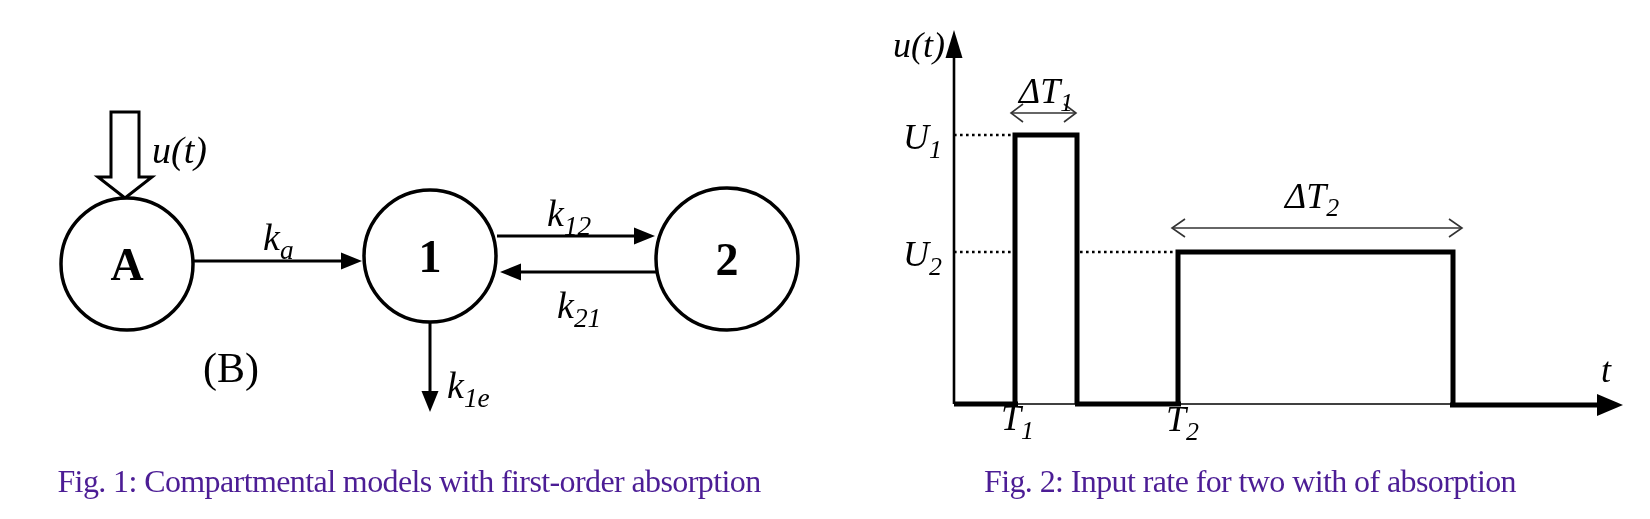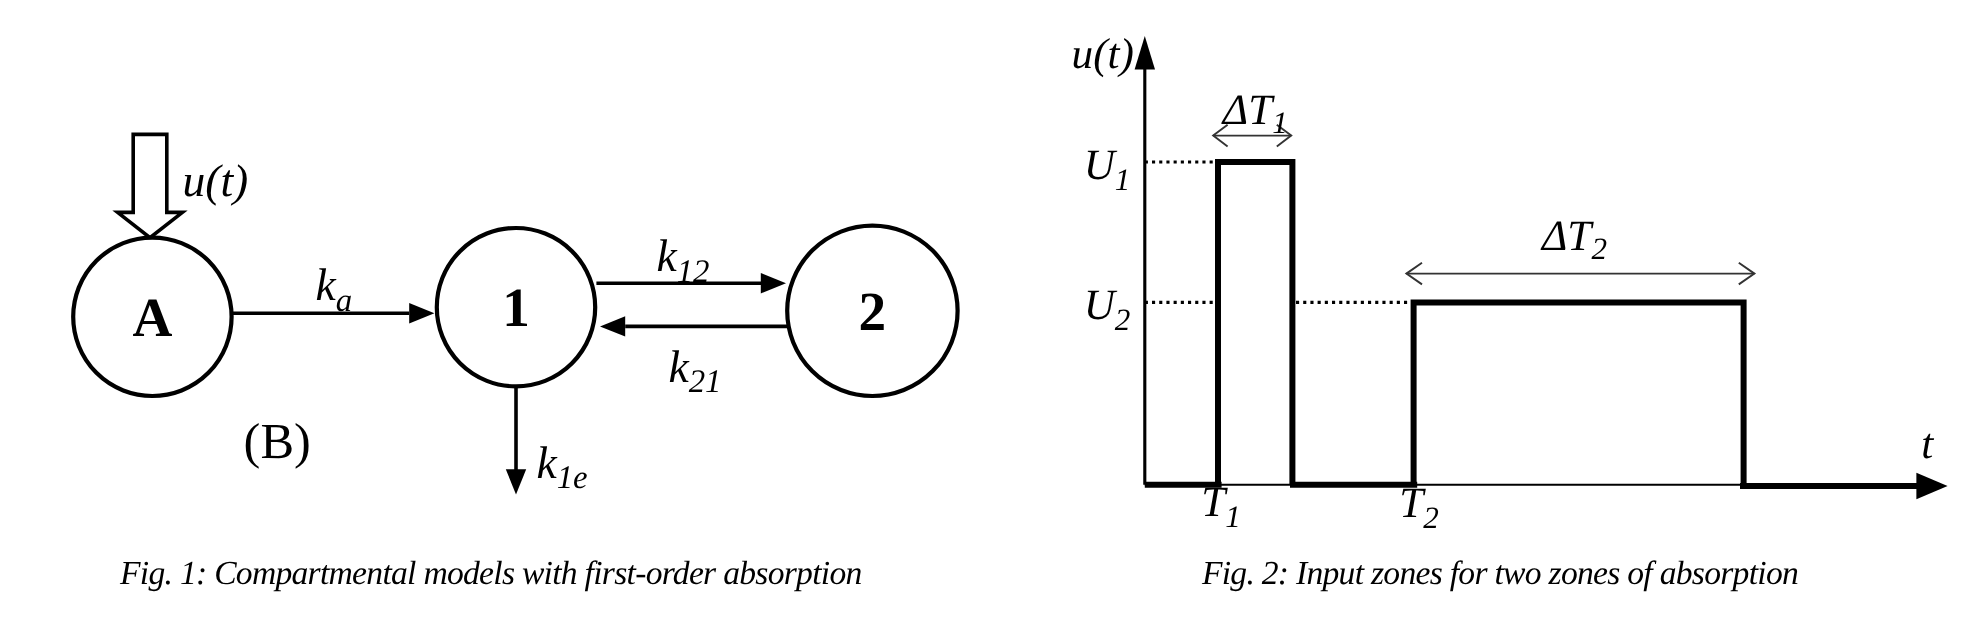--- a/index.html
+++ b/index.html
@@ -10,26 +10,25 @@
     font-family:"Liberation Serif", serif;
     color:#000;
     overflow:hidden;
   }
   .figsvg{position:absolute;top:0;}
   #fig1-svg{left:0;}
   #fig2-svg{left:825px;}
   .caption{
     position:absolute;
     top:463px;
-    font-size:28px;
+    font-size:32px;
     letter-spacing:-0.6px;
     text-align:center;
     white-space:nowrap;
-    color:#000000;
-    font-style:italic;
+    color:#4c1d95;
   }
   #caption-1{left:0;width:818px;}
   #caption-2{left:850px;width:800px;}
   text{fill:#000;}
   .lbl{font-size:38px;font-style:italic;}
   .lbl-sm{font-size:36px;font-style:italic;}
   .node-label{font-size:46px;font-weight:bold;font-style:normal;}
   .variant{font-size:42px;font-style:normal;}
   .sub{font-size:0.72em;}
 </style>
@@ -137,15 +136,15 @@
       <line x1="347" y1="228" x2="637" y2="228" stroke="#333333" stroke-width="1.6"></line>
       <polyline points="360,219 347,228 360,237" fill="none" stroke="#333333" stroke-width="1.6"></polyline>
       <polyline points="624,219 637,228 624,237" fill="none" stroke="#333333" stroke-width="1.6"></polyline>
     </g>
     <text class="lbl-sm" x="460" y="208" font-size="34">
       <tspan>ΔT</tspan><tspan class="sub" dy="8">2</tspan>
     </text>
   </svg>
 
   <div class="caption" id="caption-1">Fig. 1: Compartmental models with first-order absorption</div>
-  <div class="caption" id="caption-2">Fig. 2: Input zones for two zones of absorption</div>
+  <div class="caption" id="caption-2">Fig. 2: Input rate for two with of absorption</div>
 
 </div>
 
 </body></html>

